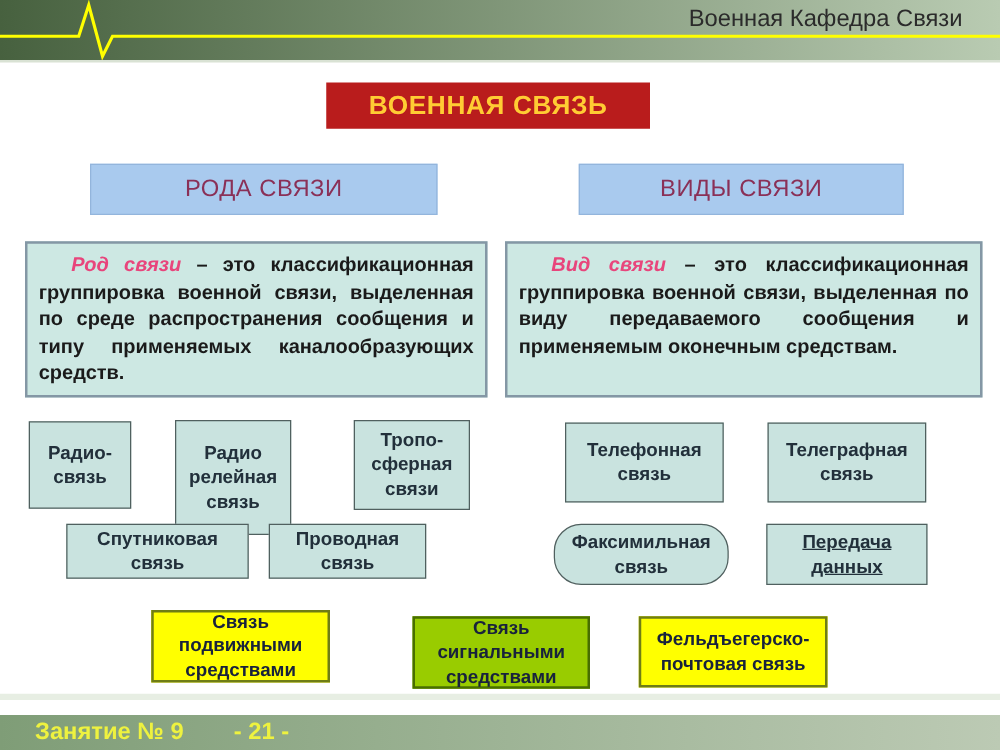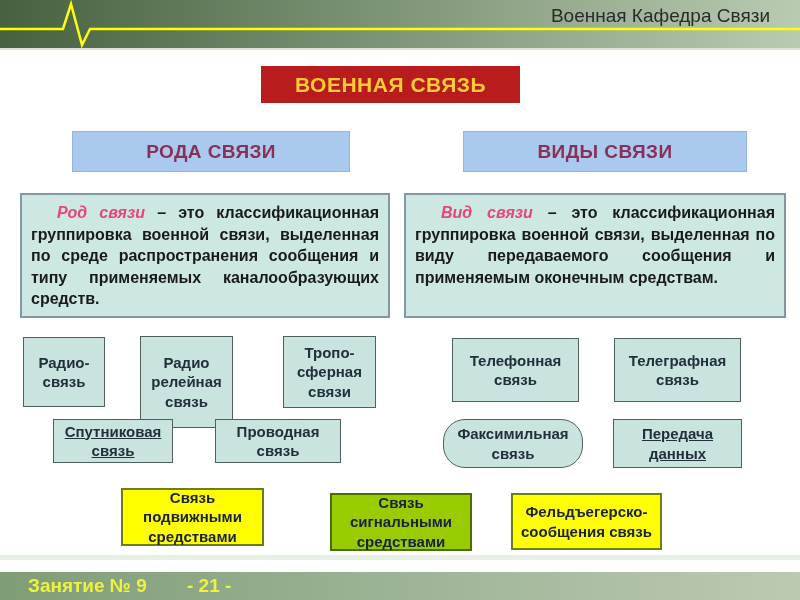--- a/index.html
+++ b/index.html
@@ -15,23 +15,23 @@
   .ekg{position:absolute;left:0;top:0;}
   
   .main-title{position:absolute;left:261px;top:66px;width:259px;height:37px;
     background:#b91c1c;display:flex;align-items:center;justify-content:center;
     color:#ffcc33;font-weight:bold;font-size:21px;letter-spacing:.5px;
     text-shadow:0 1px 0 rgba(180,0,60,.35);}
   
   .col-head{position:absolute;top:131px;height:41px;background:#a9caee;
     border:1px solid #93b5dc;box-sizing:border-box;
     display:flex;align-items:center;justify-content:center;
-    color:#8a3057;font-weight:bold;font-size:19px;letter-spacing:.4px;}
+    color:#8a3057;font-weight:normal;font-size:19px;letter-spacing:.4px;}
   .col-head.left{left:72px;width:278px;}
-  .col-head.right{left:463px;width:284px;}
+  .col-head.right{left:463px;width:260px;}
   
   .def{position:absolute;top:193px;height:125px;background:#cde8e3;
     border:2px solid #8497a5;box-sizing:border-box;padding:7px 9px 0 9px;
     font-size:16px;font-weight:bold;color:#1a1a1a;line-height:1.35;
     text-align:justify;text-indent:26px;}
   .def.left{left:20px;width:370px;}
   .def.right{left:404px;width:382px;}
   .term{color:#e8457c;font-style:italic;}
   
   .cell{position:absolute;background:#c9e3df;border:1px solid#50605f;
@@ -75,21 +75,21 @@
 
   <div class="cell" style="left:23px;top:337px;width:82px;height:70px;">Радио-
 связь</div>
   <div class="cell" style="left:140px;top:336px;width:93px;height:92px;">Радио
 релейная
 связь</div>
   <div class="cell" style="left:283px;top:336px;width:93px;height:72px;">Тропо-
 сферная
 связи</div>
 
-  <div class="cell" style="left:53px;top:419px;width:120px;height:44px;text-decoration:underline;">Спутниковая
+  <div class="cell" style="left:53px;top:419px;width:146px;height:44px;">Спутниковая
 связь</div>
   <div class="cell" style="left:215px;top:419px;width:126px;height:44px;">Проводная
 связь</div>
 
   <div class="cell" style="left:452px;top:338px;width:127px;height:64px;">Телефонная
 связь</div>
   <div class="cell" style="left:614px;top:338px;width:127px;height:64px;">Телеграфная
 связь</div>
 
   <div class="cell" style="left:443px;top:419px;width:140px;height:49px;border-radius:22px;">Факсимильная
@@ -97,21 +97,21 @@
   <div class="cell" style="left:613px;top:419px;width:129px;height:49px;text-decoration:underline;">Передача
 данных</div>
 
   <div class="bcell bg-yellow" style="left:121px;top:488px;width:143px;height:58px;">Связь
 подвижными
 средствами</div>
   <div class="bcell bg-green" style="left:330px;top:493px;width:142px;height:58px;">Связь
 сигнальными
 средствами</div>
   <div class="bcell bg-yellow" style="left:511px;top:493px;width:151px;height:57px;">Фельдъегерско-
-сообщения связь</div>
+почтовая связь</div>
 
   <div class="pre-footer"></div>
   <div class="ftr">
     <span class="lesson">Занятие № 9</span>
     <span class="page">- 21 -</span>
   </div>
 
 </div>
 
 </body></html>

